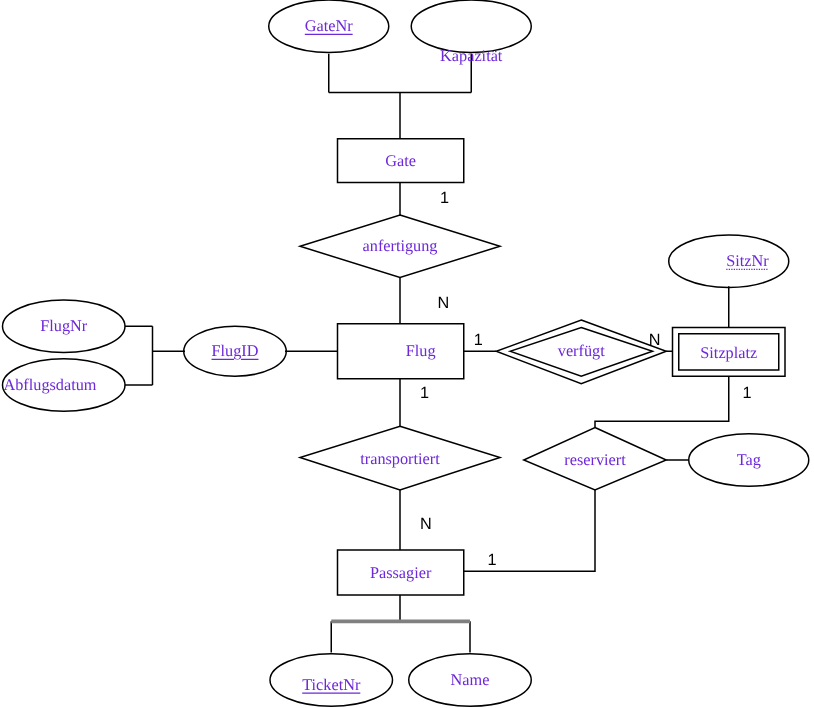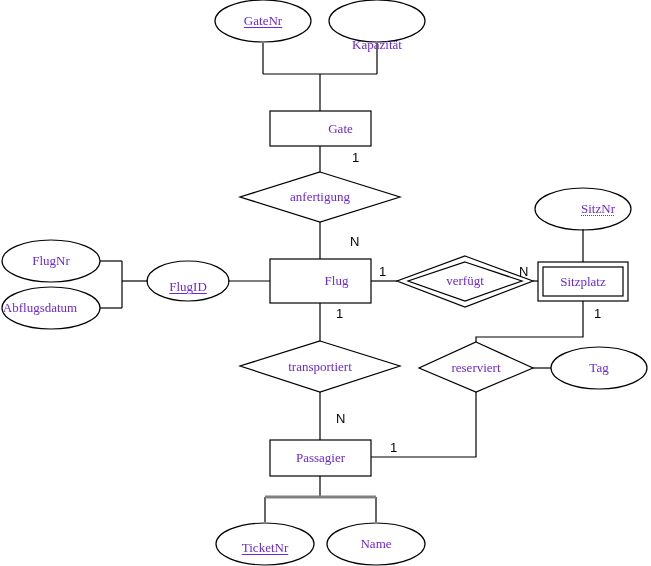--- a/index.html
+++ b/index.html
@@ -131,41 +131,41 @@
   </div>
 
   <div class="node-label" style="left:2px; top:247px; width:98px; height:28px;">
     <span>FlugNr</span>
   </div>
 
   <div class="node-label" style="left:2px; top:294px; width:76px; height:28px;justify-content:center;">
     <span>Abflugsdatum</span>
   </div>
 
-  <div class="node-label" style="left:147px; top:267px; width:82px; height:28px;align-items:flex-end;">
+  <div class="node-label" style="left:147px; top:267px; width:82px; height:28px;">
     <span class="pk">FlugID</span>
   </div>
 
   <div class="node-label" style="left:535px; top:195px; width:96px; height:28px;">
     <span class="partial-key">SitzNr</span>
   </div>
 
   <div class="node-label" style="left:551px; top:354px; width:96px; height:28px;">
     <span>Tag</span>
   </div>
 
   <div class="node-label" style="left:216px; top:534px; width:98px; height:28px;">
     <span class="pk">TicketNr</span>
   </div>
 
   <div class="node-label" style="left:327px; top:530px; width:98px; height:28px;">
     <span>Name</span>
   </div>
 
-  <div class="node-label" style="left:270px; top:111px; width:101px; height:35px;padding-left:20px;">
+  <div class="node-label" style="left:270px; top:111px; width:101px; height:35px;">
     <span>Gate</span>
   </div>
 
   <div class="node-label" style="left:270px; top:259px; width:101px; height:44px;padding-left:16px;">
     <span>Flug</span>
   </div>
 
   <div class="node-label" style="left:543px; top:267px; width:80px; height:29px;">
     <span>Sitzplatz</span>
   </div>

